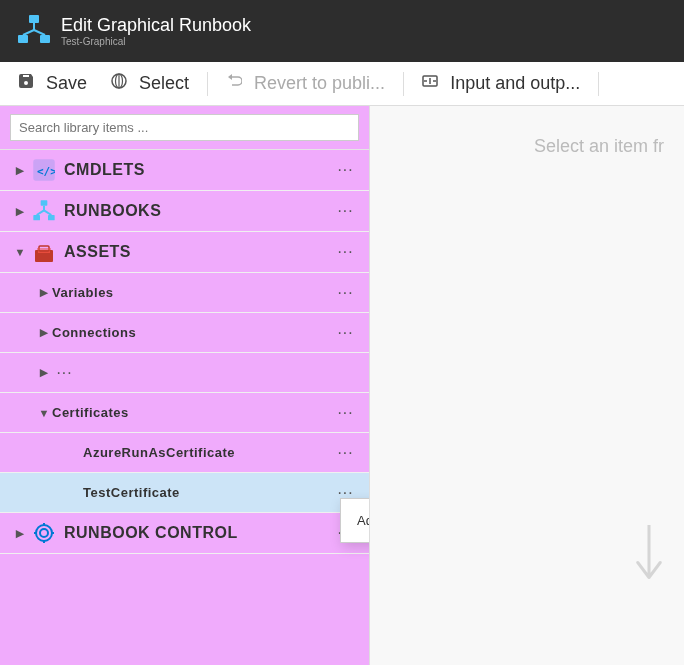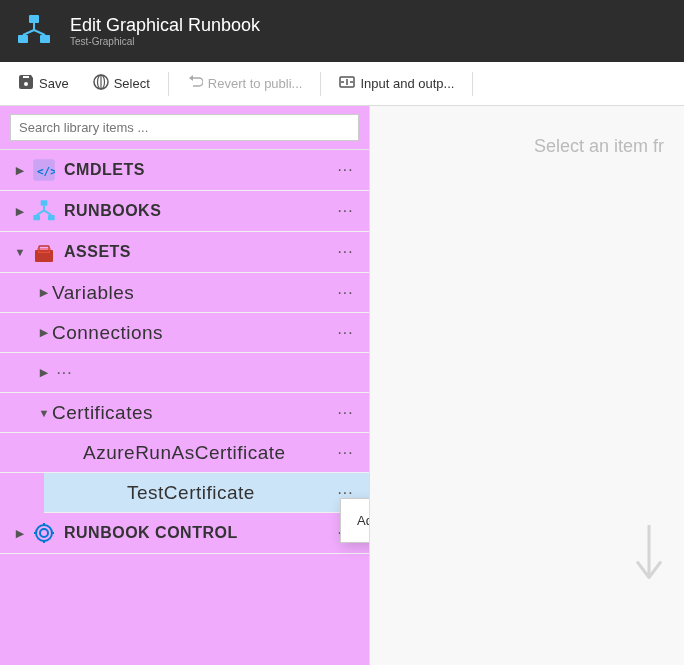--- a/index.html
+++ b/index.html
@@ -5,21 +5,21 @@
     * { box-sizing: border-box; margin: 0; padding: 0; }
     body { font-family: 'Segoe UI', Arial, sans-serif; font-size: 13px; background: #f0f0f0; width: 684px; height: 665px; overflow: hidden; }
 
     
     .title-bar {
       background: #2d2d2d;
       color: white;
       padding: 10px 16px;
       display: flex;
       align-items: center;
-      gap: 18px;
+      gap: 9px;
       height: 62px;
     }
     .title-icon {
       width: 36px; height: 36px;
       flex-shrink: 0;
     }
     .title-text { display: flex; flex-direction: column; }
     .title-main { font-size: 18px; font-weight: 300; color: #fff; }
     .title-sub { font-size: 10px; color: #aaa; }
 
@@ -27,26 +27,26 @@
     .toolbar {
       background: #fff;
       border-bottom: 1px solid #ddd;
       display: flex;
       align-items: center;
       padding: 0 8px;
       height: 44px;
       gap: 4px;
     }
     .toolbar-btn {
-      display: flex; align-items: center; gap: 5px;
+      display: flex; align-items: center; gap: 12px;
       padding: 4px 10px;
       border: none; background: transparent;
       cursor: pointer;
       color: #333;
-      font-size: 13px;
+      font-size: 18px;
       height: 36px;
       border-radius: 2px;
     }
     .toolbar-btn.disabled { color: #aaa; cursor: default; }
     .toolbar-divider { width: 1px; background: #ddd; height: 24px; margin: 0 4px; }
 
     
     .main-layout {
       display: flex;
       height: calc(665px - 62px - 44px);
@@ -77,40 +77,40 @@
 
     .library-list { overflow-y: auto; flex: 1; }
 
     .lib-item {
       display: flex; align-items: center;
       padding: 8px 12px;
       border-bottom: 1px solid #f0f0f0;
       cursor: pointer;
       min-height: 40px;
     }
-    .lib-item.active { background: #cce4f7; margin-left: 44px; }
+    .lib-item.active { background: #cce4f7; }
 
     .lib-item .expand-arrow {
       width: 16px; flex-shrink: 0;
       font-size: 11px; color: #555;
       display: flex; align-items: center; justify-content: center;
     }
     .lib-item .item-icon {
       width: 24px; height: 24px;
       flex-shrink: 0; margin: 0 8px 0 4px;
       display: flex; align-items: center; justify-content: center;
     }
     .lib-item .item-label {
       flex: 1;
       font-size: 16px;
       font-weight: 600;
       color: #333;
       letter-spacing: 0.5px;
     }
-    .lib-item .item-label.normal { font-weight: 400; font-size: 19px; }
+    .lib-item .item-label.normal { font-weight: 700; font-size: 13px; }
     .lib-item .more-btn {
       color: #555; font-size: 16px; padding: 2px 4px; line-height: 1;
       cursor: pointer;
     }
     .lib-item.sub-item { padding-left: 36px; }
     .lib-item.sub-item2 { padding-left: 83px; }
 
     
     .canvas-area {
       flex: 1;

